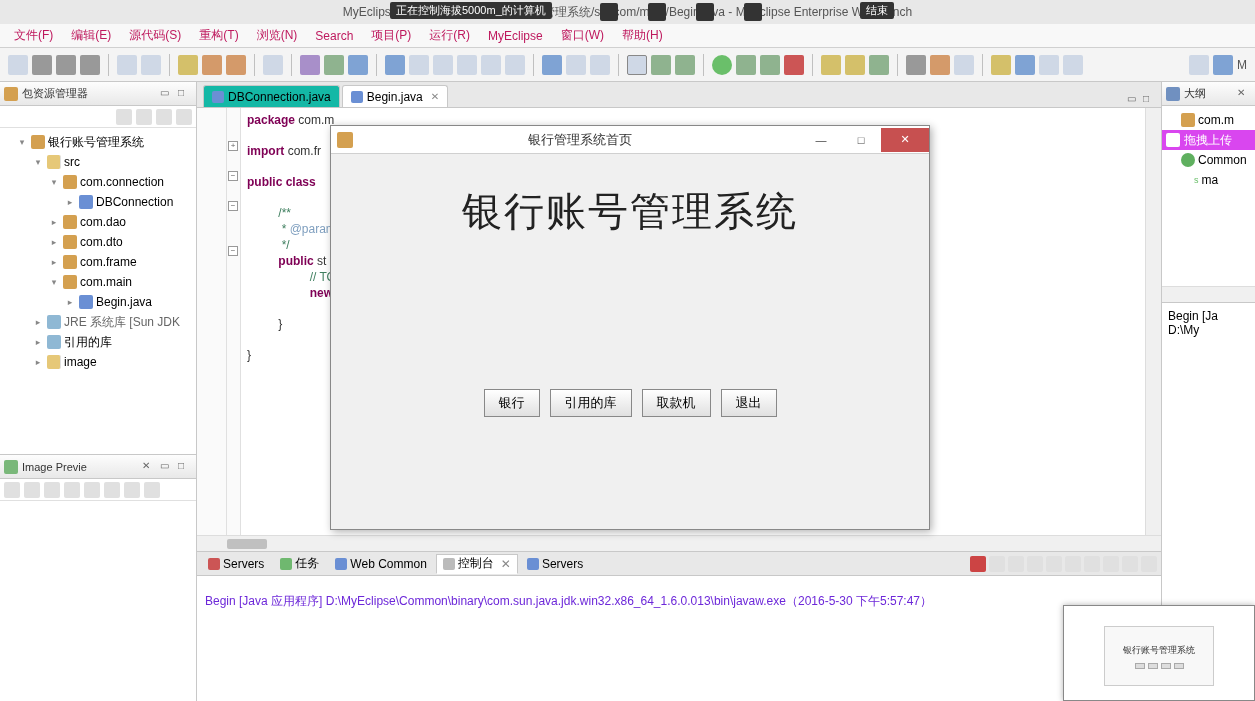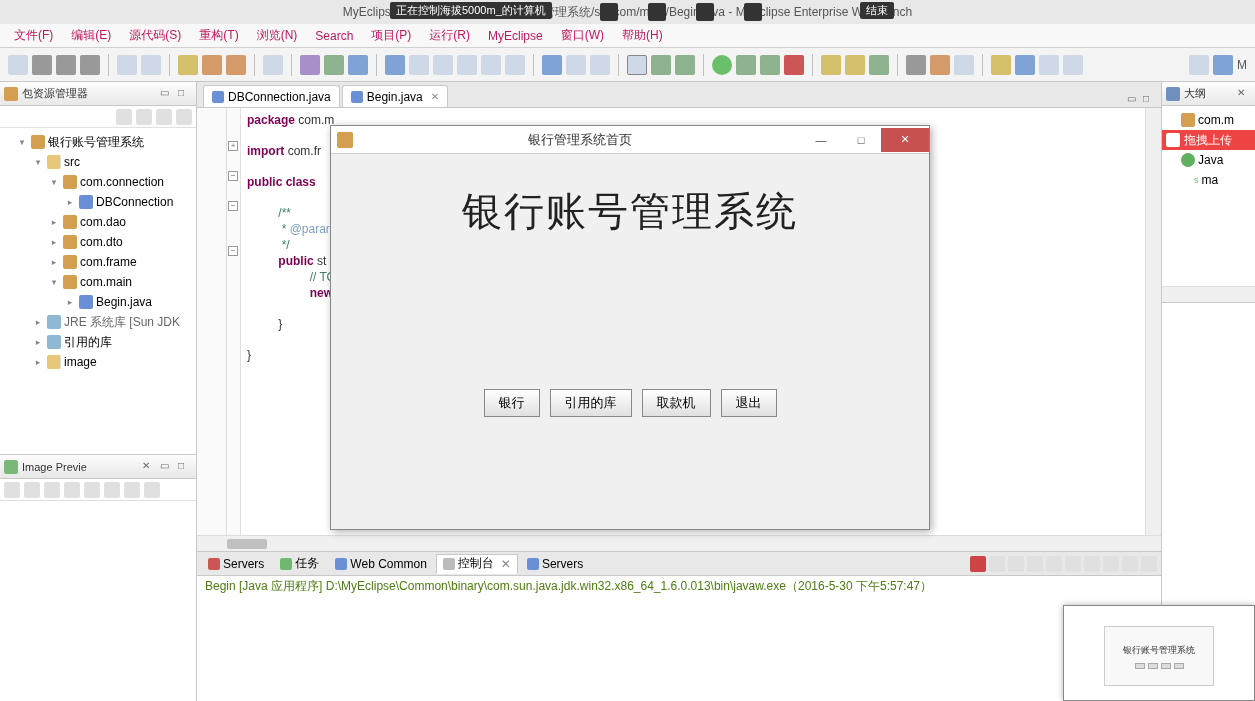--- a/index.html
+++ b/index.html
@@ -61,21 +61,21 @@
 .tree .d3 { padding-left: 48px; }
 .tree .d4 { padding-left: 64px; }
 
 
 .imgprev { border-top: 1px solid #c8c8c8; display: flex; flex-direction: column; }
 .imgprev .body { flex: 1; background: #fff; min-height: 200px; }
 
 
 .centercol { flex: 1; display: flex; flex-direction: column; background: #fff; min-width: 0; }
 .editor-tabs { height: 26px; background: #e8e8e8; border-bottom: 1px solid #c8c8c8; display: flex; align-items: flex-end; padding-left: 6px; gap: 2px; }
-.etab { height: 22px; padding: 0 8px; display: flex; align-items: center; gap: 4px; background: #ffffff; border: 1px solid #c8c8c8; border-bottom: none; border-radius: 3px 3px 0 0; cursor: pointer; }
+.etab { height: 22px; padding: 0 8px; display: flex; align-items: center; gap: 4px; background: #14b8a6; border: 1px solid #c8c8c8; border-bottom: none; border-radius: 3px 3px 0 0; cursor: pointer; }
 .etab.active { background: #fff; }
 .etab .eicon { width: 12px; height: 12px; background: #6a8fd4; border-radius: 2px; }
 .etab .eclose { color: #888; font-size: 10px; margin-left: 4px; }
 .editor-tabs .spacer { flex: 1; }
 .editor-tabs .winbtns { display: flex; gap: 2px; padding-right: 4px; }
 .editor-tabs .winbtns span { width: 14px; height: 14px; color: #666; font-size: 10px; cursor: pointer; }
 
 .editor-body { flex: 1; display: flex; background: #fff; overflow: hidden; position: relative; }
 .gutter { width: 30px; background: #fafafa; border-right: 1px solid #e0e0e0; }
 .fold { width: 14px; background: #fafafa; border-right: 1px solid #e0e0e0; position:relative; }
@@ -94,26 +94,26 @@
 .btab { height: 20px; padding: 0 6px; display: flex; align-items: center; gap: 3px; border: 1px solid transparent; cursor: pointer; }
 .btab.active { background: #fff; border-color: #c8c8c8; border-bottom-color: #fff; }
 .btab .bicon { width: 12px; height: 12px; background: #bbb; border-radius: 2px; }
 .btab .bicon.red { background: #cc5555; }
 .btab .bicon.blue { background: #6a8fd4; }
 .btab .bicon.green { background: #6fb86f; }
 .btabs .spacer { flex: 1; }
 .btabs .btnbar { display: flex; gap: 3px; }
 .btabs .bb { width: 16px; height: 16px; background: #e0e0e0; border: none; border-radius: 2px; cursor: pointer; }
 .btabs .bb.stop { background: #cc4444; }
-.console { flex: 1; background: #fff; padding: 2px 8px; color: #4d7c0f; font-size: 12px; overflow: hidden; }
+.console { flex: 1; background: #fff; padding: 9px 8px; color: #6d28d9; font-size: 12px; overflow: hidden; margin-top: 8px; }
 
 
 .rightcol { width: 94px; border-left: 1px solid #c8c8c8; background: #fff; display: flex; flex-direction: column; overflow: hidden; }
 .rightcol .section { border-bottom: 1px solid #c8c8c8; }
-.blue-bar { height: 20px; background: #ef4444; color: #fff; display: flex; align-items: center; padding: 0 4px; font-size: 11px; }
+.blue-bar { height: 20px; background: #d946ef; color: #fff; display: flex; align-items: center; padding: 0 4px; font-size: 11px; }
 
 
 .dialog { position: absolute; left: 330px; top: 125px; width: 600px; height: 405px; background: #f0f0f0; border: 1px solid #888; box-shadow: 2px 2px 8px rgba(0,0,0,0.3); }
 .dialog .dtitle { height: 28px; background: #fff; display: flex; align-items: center; border-bottom: 1px solid #d0d0d0; }
 .dialog .dicon { width: 16px; height: 16px; background: #d4a050; margin: 0 6px; border-radius: 2px; }
 .dialog .dtext { flex: 1; text-align: center; color: #333; font-size: 13px; }
 .dialog .dbtns { display: flex; }
 .dialog .dbtn { width: 40px; height: 24px; display: flex; align-items: center; justify-content: center; cursor: pointer; color:#444; font-size:11px;}
 .dialog .dbtn.close { background: #c75050; color: #fff; width: 48px; }
 .dialog .dbody { padding: 20px; text-align: center; }
@@ -415,28 +415,34 @@
         <div class="node d1">
             <span class="ticon pkg"></span>
             <span>com.m</span>
           </div>
         <div class="blue-bar">
           <span style="width:14px;height:14px;background:#fff;border-radius:2px;margin-right:4px"></span>
           <span>拖拽上传</span>
         </div>
         <div class="node d1">
             <span class="ticon green"></span>
-            <span>Java</span>
+            <span>Common</span>
           </div>
         <div class="node d2">
             <span style="color:#6abf6a;font-size:9px;margin-right:3px">s</span>
             <span>ma</span>
           </div>
       </div>
       <div style="height:16px;background:#f0f0f0;border-top:1px solid #ddd"></div>
+    </div>
+    <div class="section" style="flex:1">
+      <div style="padding:6px">
+        <div class="node"><span class="ticon java"></span><span>Begin [Ja</span></div>
+        <div class="node d1"><span class="ticon green"></span><span>D:\My</span></div>
+      </div>
     </div>
   </div>
 </div>
 
 <div class="dialog">
   <div class="dtitle">
     <span class="dicon"></span>
     <span class="dtext">银行管理系统首页</span>
     <div class="dbtns">
       <div class="dbtn">—</div>

